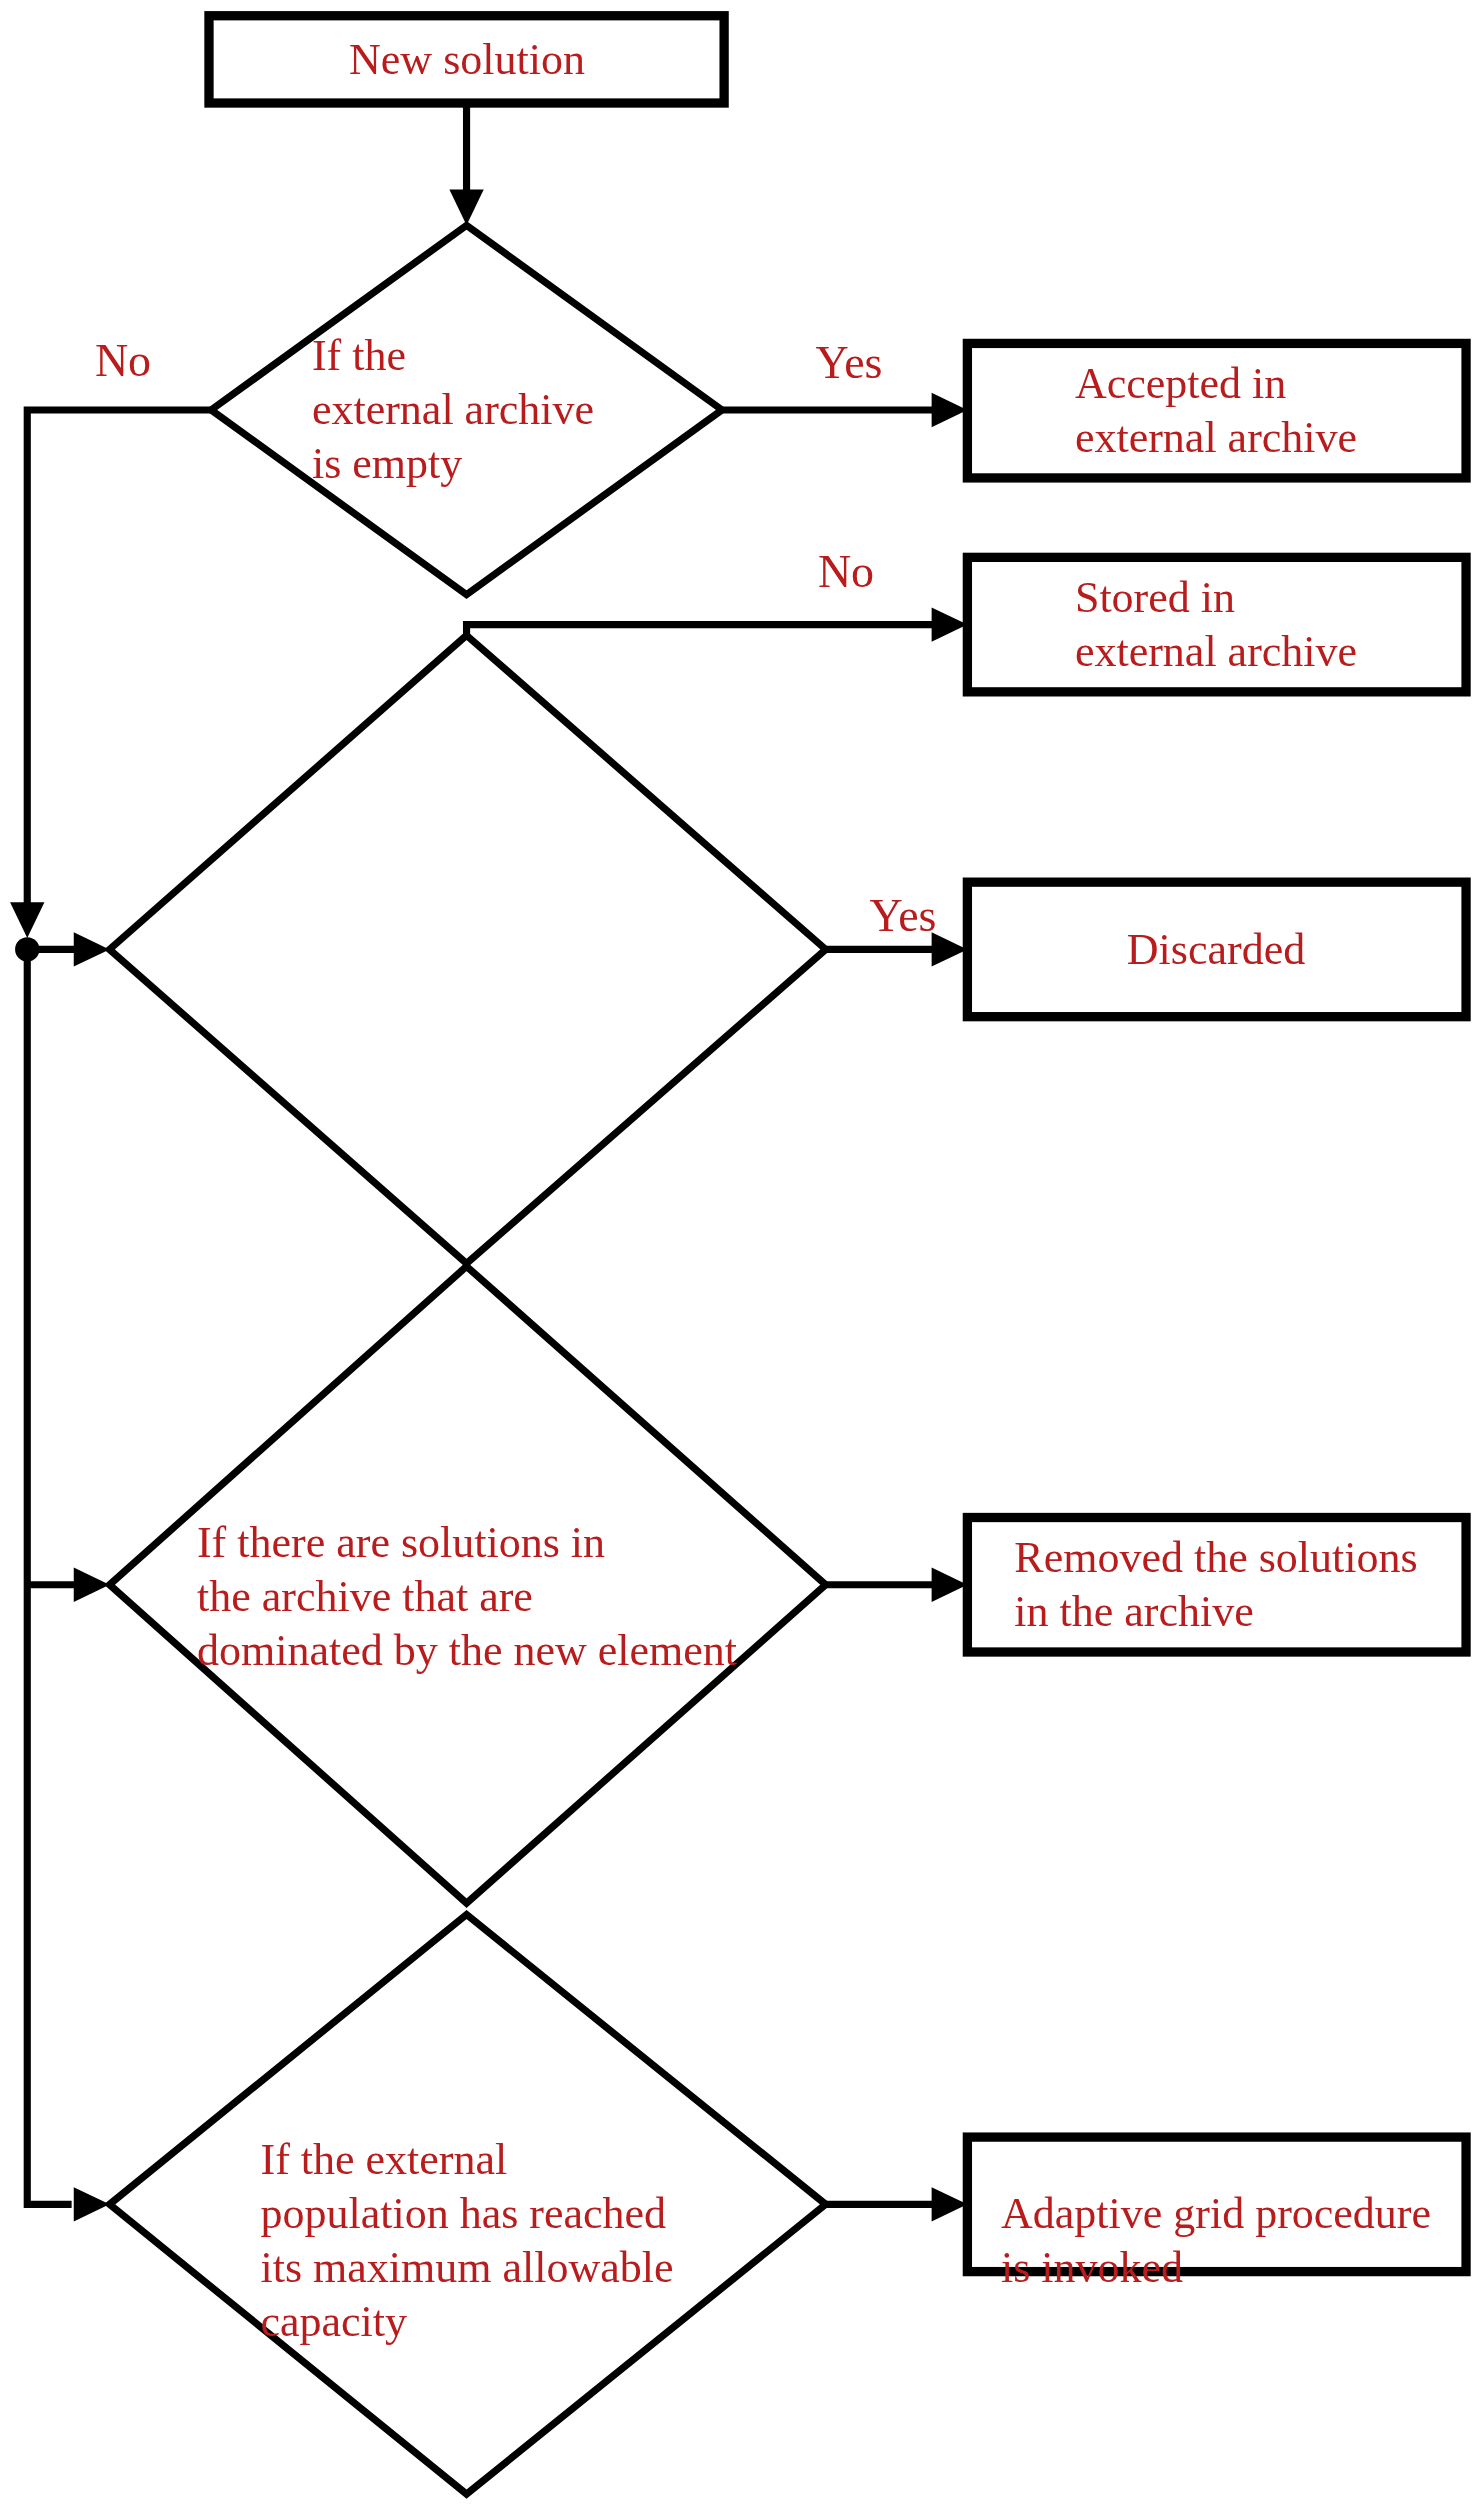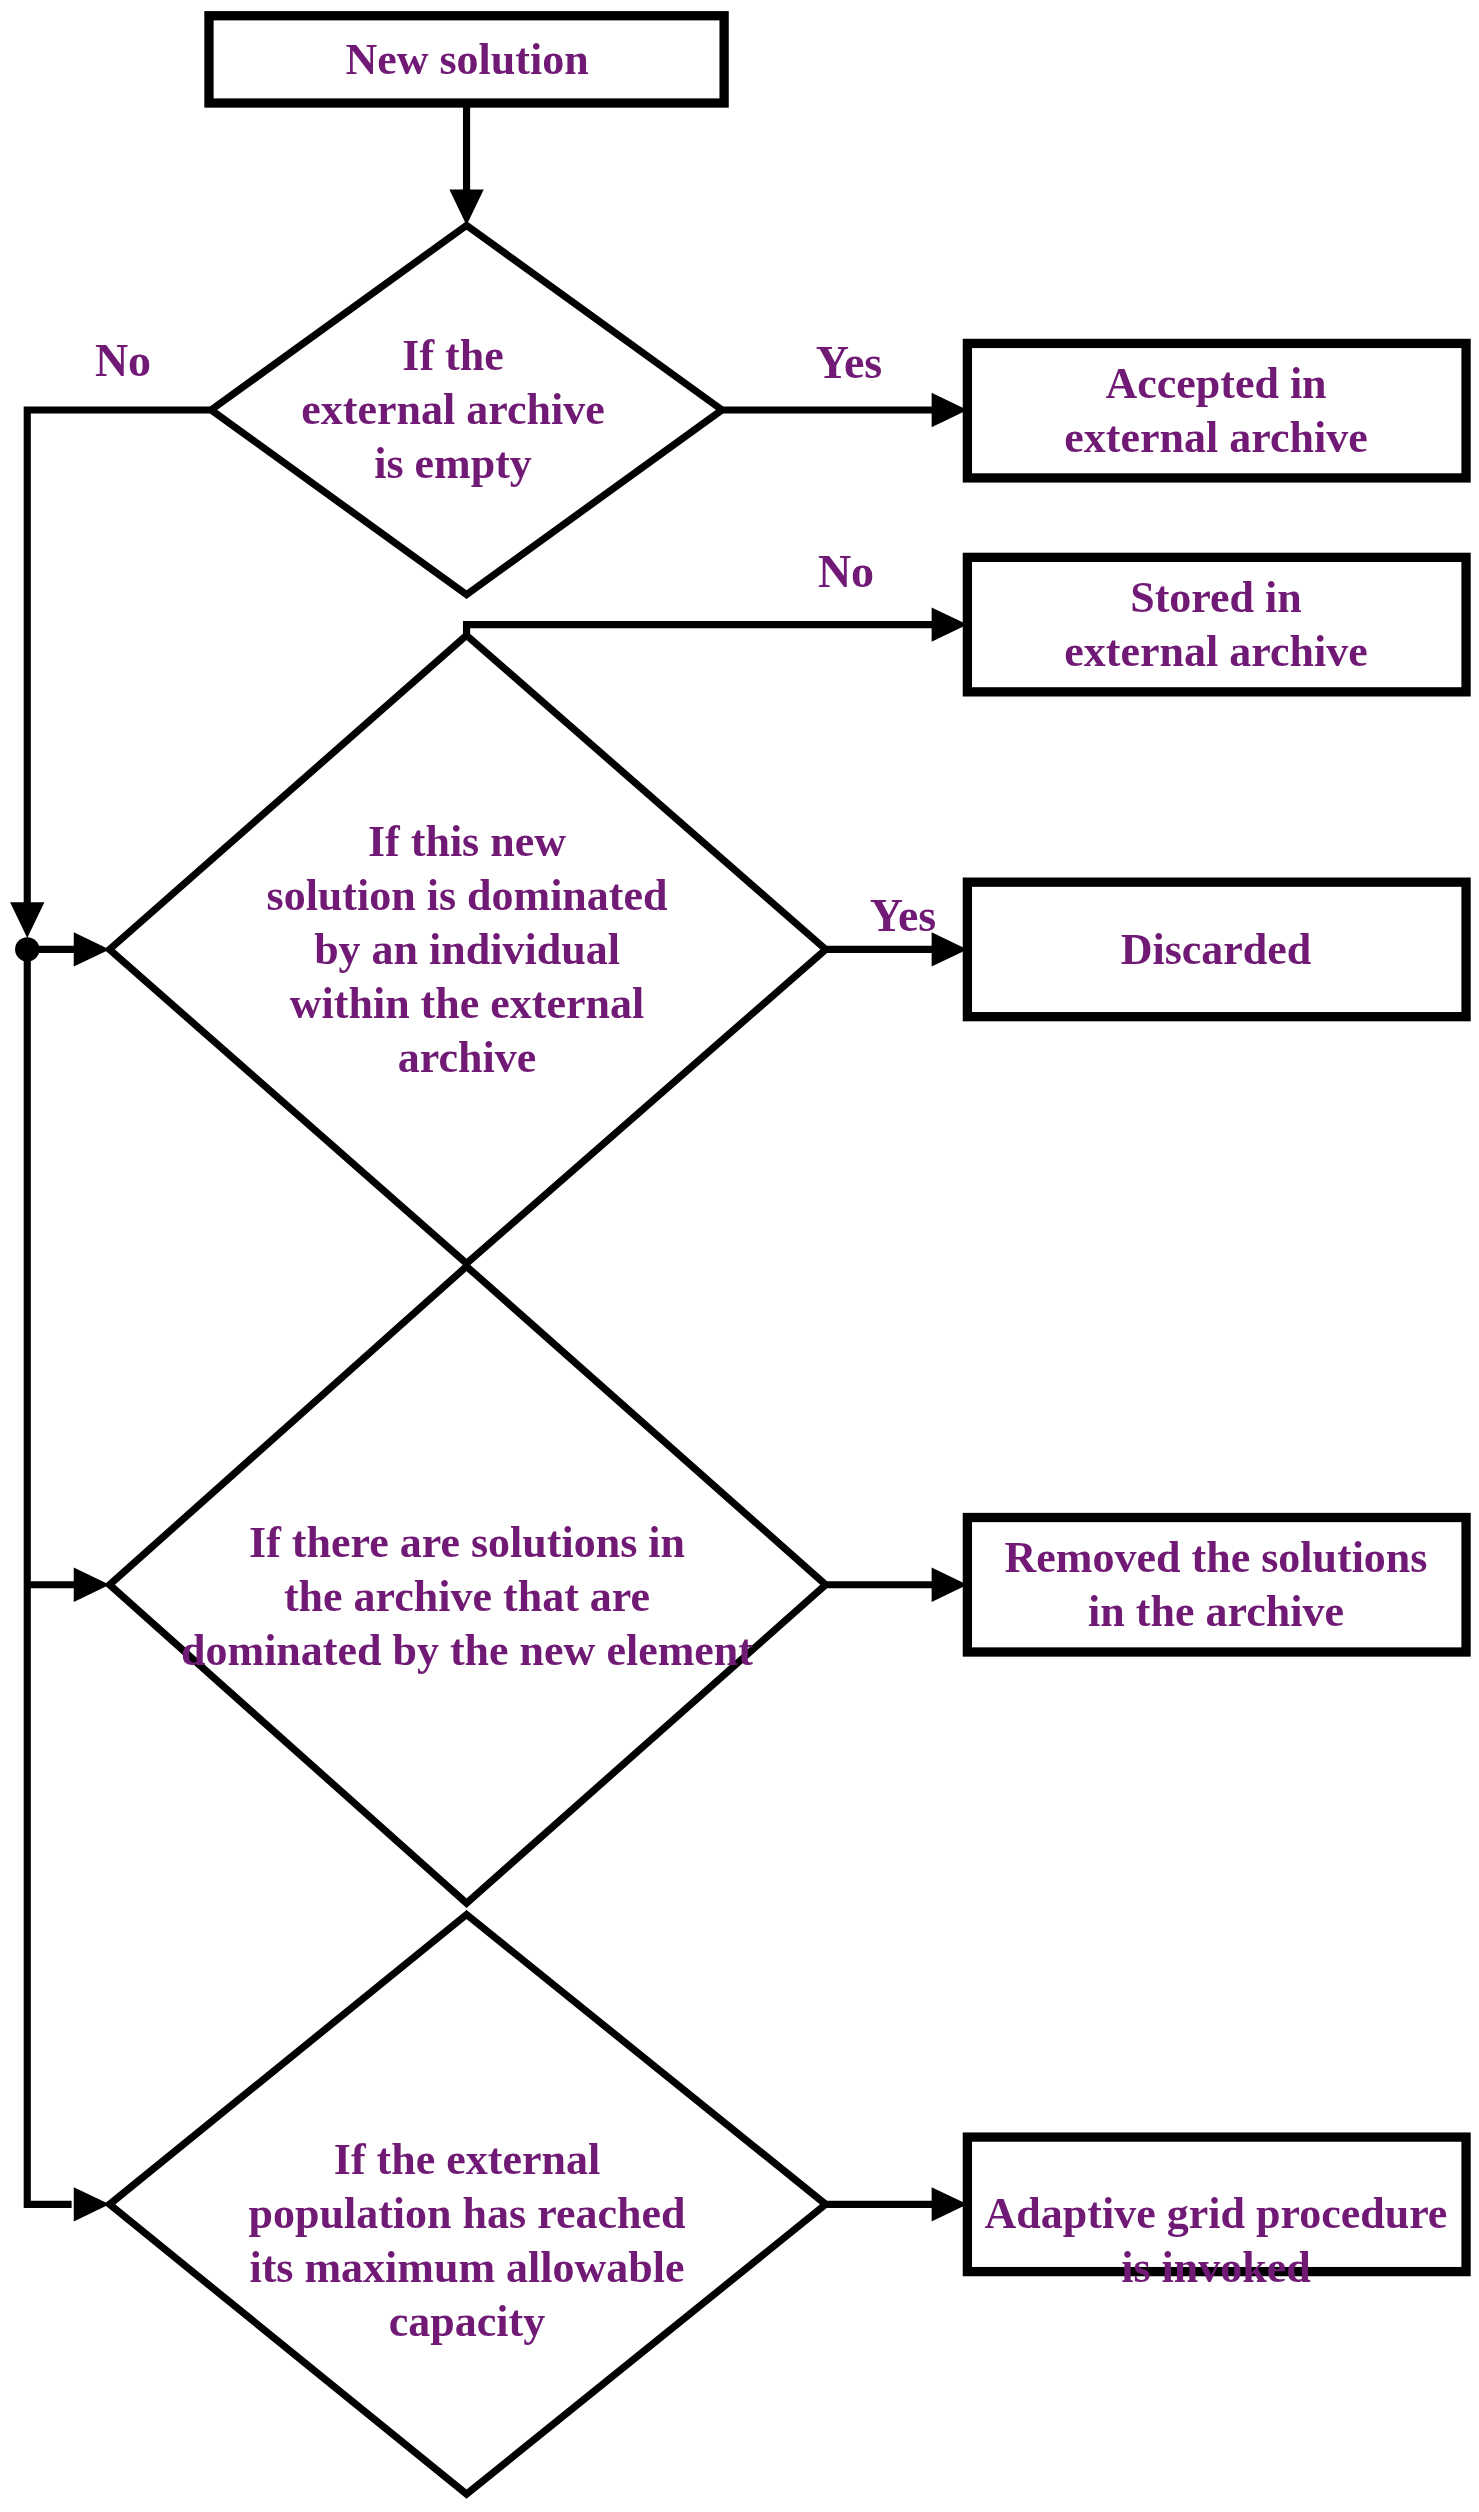--- a/index.html
+++ b/index.html
@@ -16,26 +16,24 @@
     color: #000000;
   }
   #wires {
     position: absolute;
     left: 0;
     top: 0;
   }
   .label {
     position: absolute;
     transform: translate(-50%, -50%);
-    text-align: center;
     font-size: 44px;
     line-height: 54px;
     white-space: nowrap;
-    color: #701a75;
-    font-weight: bold;
+    color: #b91c1c;
   }
   .edge-label {
     font-size: 46px;
   }
 </style>
 </head>
 <body>
 
 <div id="canvas">
 
@@ -96,21 +94,20 @@
   <div class="label edge-label" style="left:123px; top:361px;">No</div>
 
   <div class="label edge-label" style="left:849px; top:363px;">Yes</div>
 
   <div class="label" style="left:1216px; top:411px;">Accepted in<br>external archive</div>
 
   <div class="label edge-label" style="left:846px; top:572px;">No</div>
 
   <div class="label" style="left:1216px; top:625px;">Stored in<br>external archive</div>
 
-  <div class="label" style="left:467px; top:950px;">If this new<br>solution is dominated<br>by an individual<br>within the external<br>archive</div>
 
   <div class="label edge-label" style="left:903px; top:916px;">Yes</div>
 
   <div class="label" style="left:1216px; top:950px;">Discarded</div>
 
   <div class="label" style="left:467px; top:1585px;margin-top:12px;">If there are solutions in<br>the archive that are<br>dominated by the new element</div>
 
   <div class="label" style="left:1216px; top:1585px;">Removed the solutions<br>in the archive</div>
 
   <div class="label" style="left:467px; top:2205px;margin-top:36px;">If the external<br>population has reached<br>its maximum allowable<br>capacity</div>

